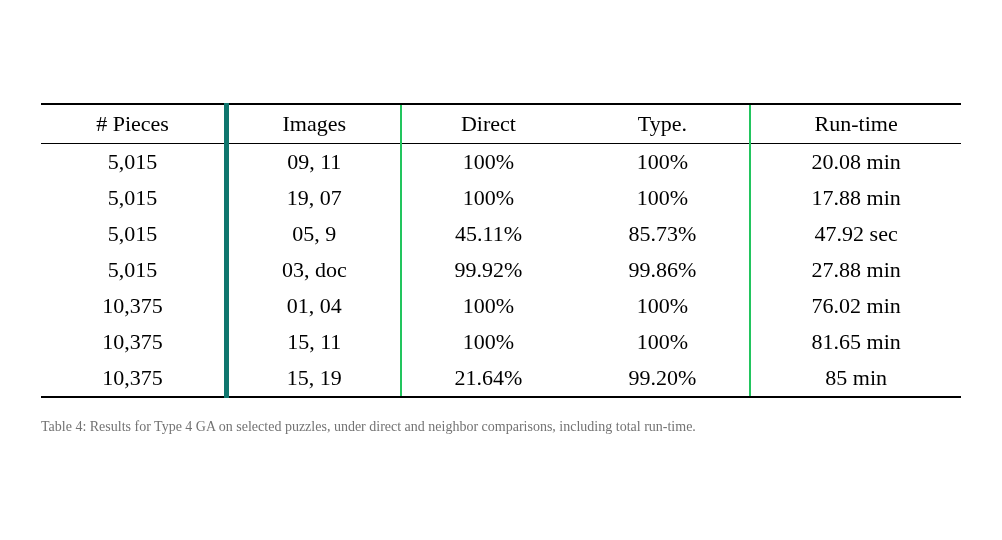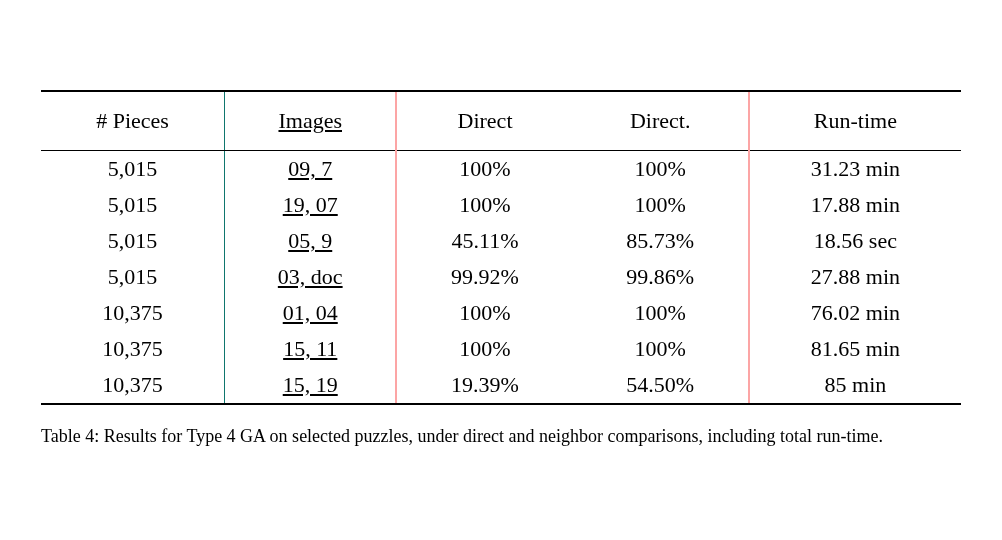--- a/index.html
+++ b/index.html
@@ -27,87 +27,86 @@
     table {
       width: 100%;
       border-collapse: collapse;
       font-size: 22px;
       margin-bottom: 18px;
     }
 
     thead tr th {
       border-top: 2px solid #000;
       border-bottom: 1px solid #000;
-      padding: 16px 18px;
+      padding: 6px 18px;
       text-align: center;
       font-weight: normal;
     }
 
     tbody tr td {
       padding: 5px 18px;
       text-align: center;
     }
 
     tbody tr:last-child td {
       border-bottom: 2px solid #000;
     }
 
     
     th.double-left,
     td.double-left {
-      border-left: 2px solid #fca5a5;
+      border-left: 2px solid #22c55e;
     }
 
     th.single-left,
     td.single-left {
-      border-left: 1px solid #0f766e;
-      text-decoration: underline;
+      border-left: 5px solid #0f766e;
     }
 
     .caption {
-      font-size: 18px;
+      font-size: 14px;
       line-height: 1.5;
-      color: #000000;
+      color: #737373;
     }
   </style>
 </head>
 <body>
 
 <div class="container">
   <table>
     <thead>
       <tr>
         <th># Pieces</th>
         <th class="single-left">Images</th>
         <th class="double-left">Direct</th>
-        <th>Direct.</th>
+        <th>Type.</th>
         <th class="double-left">Run-time</th>
       </tr>
     </thead>
     <tbody id="table-body">
     <tr>
           <td>5,015</td>
-          <td class="single-left">09, 7</td>
+          <td class="single-left">09, 11</td>
           <td class="double-left">100%</td>
           <td>100%</td>
-          <td class="double-left">31.23 min</td>
+          <td class="double-left">20.08 min</td>
         </tr>
         <tr>
           <td>5,015</td>
           <td class="single-left">19, 07</td>
           <td class="double-left">100%</td>
           <td>100%</td>
           <td class="double-left">17.88 min</td>
         </tr>
         <tr>
           <td>5,015</td>
           <td class="single-left">05, 9</td>
           <td class="double-left">45.11%</td>
           <td>85.73%</td>
-          <td class="double-left">18.56 sec</td>
+          <td class="double-left">47.92 sec</td>
         </tr>
         <tr>
           <td>5,015</td>
           <td class="single-left">03, doc</td>
           <td class="double-left">99.92%</td>
           <td>99.86%</td>
           <td class="double-left">27.88 min</td>
         </tr>
         <tr>
           <td>10,375</td>
@@ -119,20 +118,20 @@
         <tr>
           <td>10,375</td>
           <td class="single-left">15, 11</td>
           <td class="double-left">100%</td>
           <td>100%</td>
           <td class="double-left">81.65 min</td>
         </tr>
         <tr>
           <td>10,375</td>
           <td class="single-left">15, 19</td>
-          <td class="double-left">19.39%</td>
-          <td>54.50%</td>
+          <td class="double-left">21.64%</td>
+          <td>99.20%</td>
           <td class="double-left">85 min</td>
         </tr>
       </tbody>
   </table>
   <div class="caption">Table 4: Results for Type 4 GA on selected puzzles, under direct and neighbor comparisons, including total run-time.</div>
 </div>
 
 </body></html>

